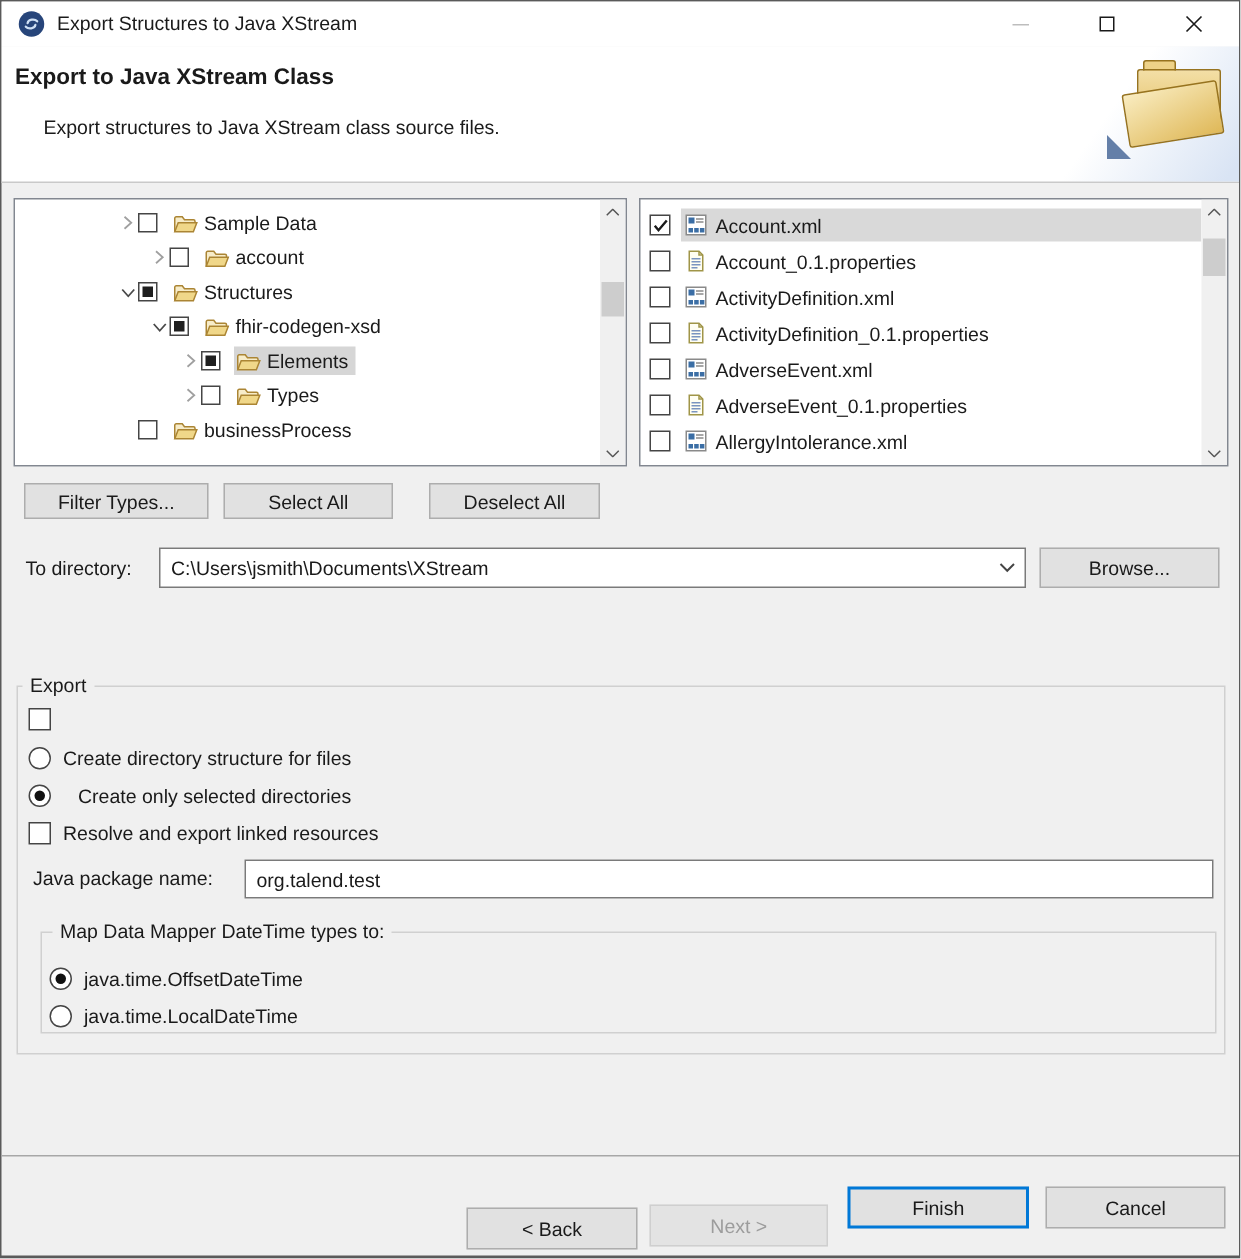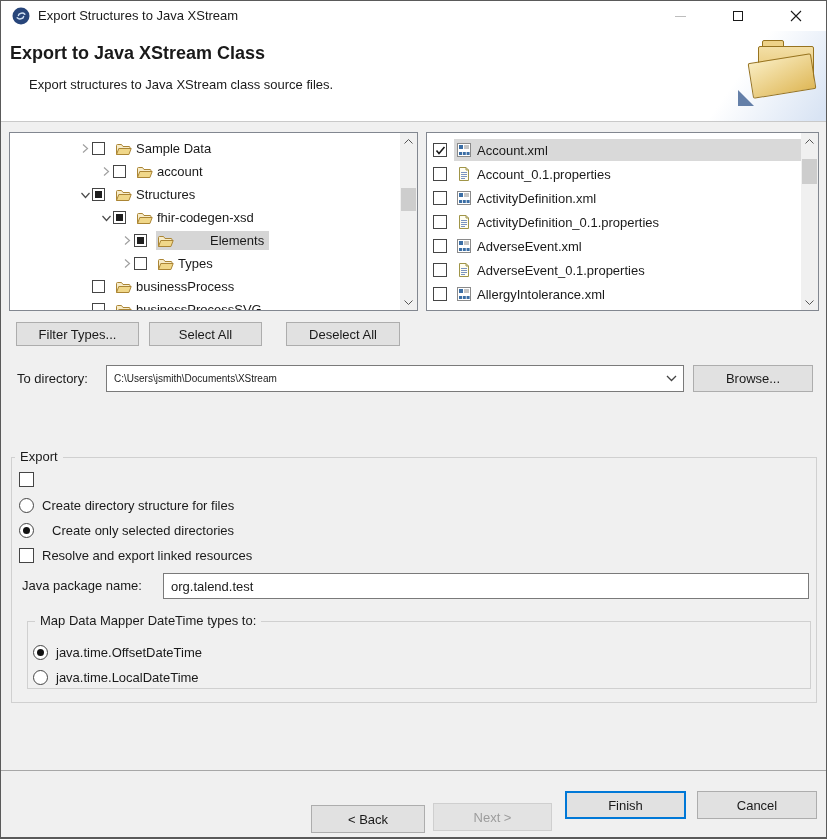--- a/index.html
+++ b/index.html
@@ -14,21 +14,21 @@
   .app-icon { position:absolute; left:11px; top:6px; width:18px; height:18px; }
   .win-title { position:absolute; left:37px; top:0; line-height:30px; font-size:13px; }
   .cap-btn { position:absolute; top:0; width:46px; height:30px; display:flex; align-items:center; justify-content:center; }
   .cap-min { left:656px; } .cap-max { left:714px; } .cap-close { left:772px; }
   .glyph-min { width:11px; height:1px; background:#bdbdbd; }
   .glyph-max { width:10px; height:10px; border:1px solid #1a1a1a; background:transparent; }
   
   .banner { position:absolute; left:0; top:30px; width:825px; height:91px; background:#ffffff; border-bottom:1px solid #c9c9c9; }
   .banner-grad { position:absolute; right:0; top:0; width:120px; height:90px;
     background:linear-gradient(125deg, rgba(255,255,255,0) 35%, #d9e4f4 95%); }
-  .banner-title { position:absolute; left:9px; top:12px; font-size:18px; font-weight:bold; }
+  .banner-title { position:absolute; left:9px; top:12px; font-size:15px; font-weight:bold; }
   .banner-desc { position:absolute; left:28px; top:46px; font-size:13px; }
   .banner-art { position:absolute; right:4px; top:3px; width:84px; height:84px; }
   .f-back { position:absolute; left:20px; top:12px; width:56px; height:42px; background:linear-gradient(180deg,#f3dfa6,#e2bb5e); border:1px solid #97731f; border-radius:2px; }
   .f-tab { position:absolute; left:24px; top:6px; width:22px; height:10px; background:#eed288; border:1px solid #97731f; border-radius:2px 2px 0 0; }
   .f-front { position:absolute; left:12px; top:24px; width:64px; height:36px; background:linear-gradient(160deg,#f9ecc0,#dfb858); border:1px solid #97731f; border-radius:2px; transform:rotate(-9deg); }
   .f-arrow { position:absolute; left:0px; top:56px; width:0; height:0;
     border-top:16px solid #647fa8; border-right:16px solid transparent; transform:rotate(-90deg); }
   
   .panel { position:absolute; top:131px; height:179px; background:#ffffff; border:1px solid #828790; overflow:hidden; }
   .tree-panel { left:8px; width:409px; }
@@ -36,21 +36,21 @@
   .rows { position:absolute; left:0; top:0; right:17px; bottom:0; overflow:hidden; }
   .tree-rows { padding-top:4px;margin-left:40px; } .list-rows { padding-top:5px; }
   .tree-row { height:23px; display:flex; align-items:center; white-space:nowrap; }
   .list-row { height:24px; display:flex; align-items:center; white-space:nowrap; padding-left:6px; }
   .expander { width:14px; display:inline-flex; justify-content:center; flex:none; }
   .cb { width:13px; height:13px; border:1px solid #454545; background:#fff; flex:none; margin-right:5px; position:relative; }
   .list-row .cb { width:14px; height:14px; margin-right:4px; }
   .cb.partial::after { content:""; position:absolute; left:2px; top:2px; right:2px; bottom:2px; background:#1f1f1f; }
   .cb .check-svg { position:absolute; left:0; top:0; }
   .tree-main { display:inline-flex; align-items:center; height:19px; padding:0 5px 0 1px; margin-left:4px; }
-  .tree-main.sel { background:#d6d6d6;gap:32px; }
+  .tree-main.sel { background:#d6d6d6; }
   .file-main { display:flex; align-items:center; flex:1; height:22px; padding-left:2px; margin-left:3px; }
   .file-main.sel { background:#d9d9d9; }
   .icon16 { width:17px; height:16px; display:inline-flex; align-items:center; flex:none; margin-right:4px; }
   .lbl { font-size:13px; }
   
   .scrollbar { position:absolute; right:0; top:0; width:17px; height:100%; background:#f0f0f0; }
   .sb-btn { position:absolute; left:0; width:17px; height:16px; display:flex; align-items:center; justify-content:center; }
   .sb-up { top:0; } .sb-down { bottom:0; }
   .sb-thumb { position:absolute; left:1px; width:15px; background:#cdcdcd; }
   
@@ -60,21 +60,21 @@
   .btn-select-all { left:148px; top:321px; width:113px; height:24px; }
   .btn-deselect-all { left:285px; top:321px; width:114px; height:24px; }
   .btn-browse { left:692px; top:364px; width:120px; height:27px; }
   .btn-back { left:310px; top:790px; width:114px; height:28px;margin-top:14px; }
   .btn-next { left:432px; top:790px; width:119px; height:28px; color:#9c9c9c; border-color:#cfcfcf; background:#e3e3e3;margin-top:12px; }
   .btn-finish { left:564px; top:790px; width:121px; height:28px; border:2px solid #0078d7; }
   .btn-cancel { left:696px; top:790px; width:120px; height:28px; }
   
   .dir-label { position:absolute; left:16px; top:364px; height:27px; line-height:27px; }
   .combo { position:absolute; left:105px; top:364px; width:578px; height:27px; background:#fff; border:1px solid #7a7a7a; display:flex; align-items:center; }
-  .combo-text { padding-left:7px; flex:1; font-size:10px; }
+  .combo-text { padding-left:7px; flex:1; font-size:13px; }
   .combo-chev { width:24px; display:flex; justify-content:center; }
   
   .group { position:absolute; border:1px solid #d0d0d0; }
   .options-group { left:10px; top:456px; width:806px; height:246px; }
   .group-label { position:absolute; background:#f0f0f0; padding:0 5px; height:16px; line-height:16px; }
   .options-label { left:14px; top:448px; }
   .opt-row { position:absolute; left:18px; display:flex; align-items:center; gap:8px; height:20px; }
   .ctl-cb { width:15px; height:15px; border:1px solid #454545; background:#fff; flex:none; }
   .ctl-radio { width:15px; height:15px; border:1px solid #454545; border-radius:50%; background:#fff; flex:none; position:relative; }
   .ctl-radio.sel::after { content:""; position:absolute; left:3px; top:3px; width:7px; height:7px; border-radius:50%; background:#111; }
@@ -236,33 +236,20 @@
           <div class="tree-main">
             <div class="icon16">
               <svg width="17" height="14" viewBox="0 0 17 14">
                 <path d="M1.5 12.5 v-9 a1 1 0 0 1 1-1 h4 l1.5 2 h6 a1 1 0 0 1 1 1 v1.5" fill="#f7ecc9" stroke="#ab8534"></path>
                 <path d="M1.5 12.5 l2.3-6 h12.4 l-2.3 6 z" fill="#f0d789" stroke="#ab8534"></path>
               </svg>
             </div>
             <div class="lbl">businessProcess</div>
           </div>
         </div>
-        <div class="tree-row" style="padding-left: 28px;">
-          <div class="expander"></div>
-          <div class="cb"></div>
-          <div class="tree-main">
-            <div class="icon16">
-              <svg width="17" height="14" viewBox="0 0 17 14">
-                <path d="M1.5 12.5 v-9 a1 1 0 0 1 1-1 h4 l1.5 2 h6 a1 1 0 0 1 1 1 v1.5" fill="#f7ecc9" stroke="#ab8534"></path>
-                <path d="M1.5 12.5 l2.3-6 h12.4 l-2.3 6 z" fill="#f0d789" stroke="#ab8534"></path>
-              </svg>
-            </div>
-            <div class="lbl">businessProcessSVG</div>
-          </div>
-        </div>
       </div>
   <div class="scrollbar">
         <div class="sb-btn sb-up">
           <svg width="9" height="5" viewBox="0 0 9 5">
             <path d="M0.5 4.5 L4.5 0.5 L8.5 4.5" stroke="#555" fill="none"></path>
           </svg>
         </div>
         <div class="sb-thumb" style="top: 55px; height: 23px;"></div>
         <div class="sb-btn sb-down">
           <svg width="9" height="5" viewBox="0 0 9 5">

